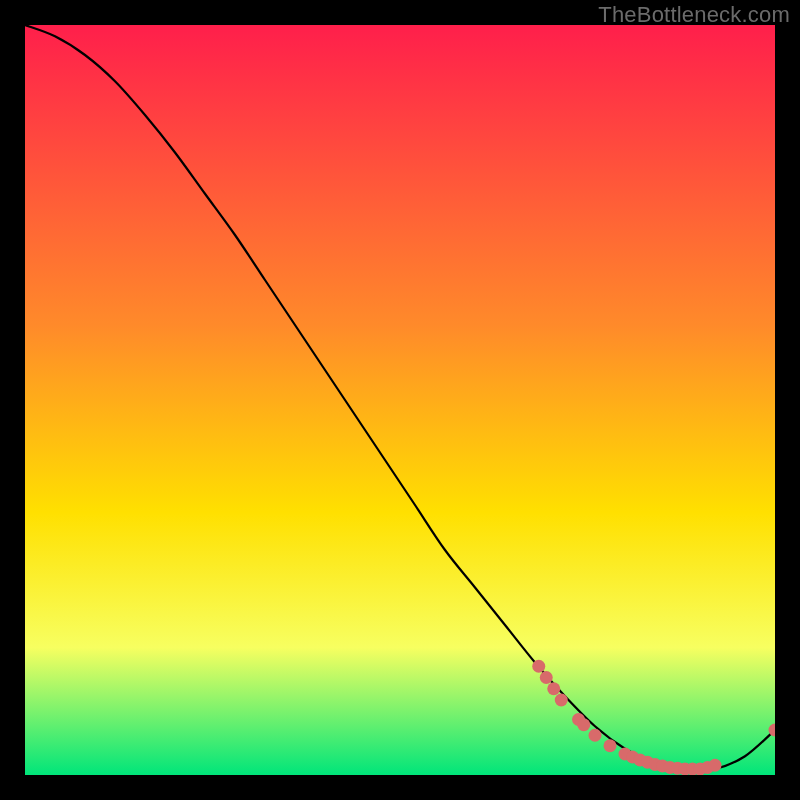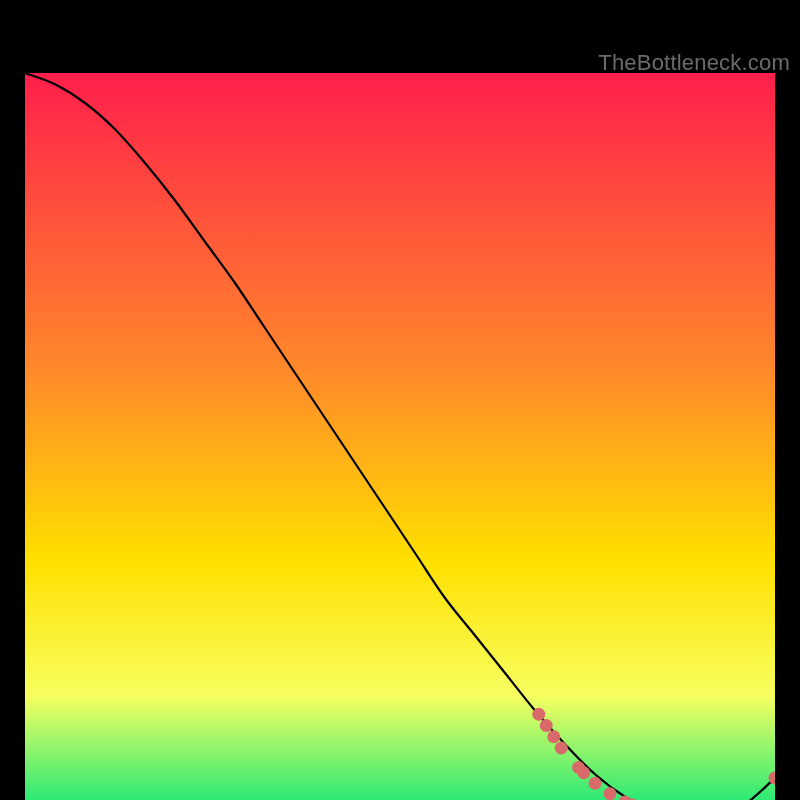--- a/index.html
+++ b/index.html
@@ -9,21 +9,20 @@
     width: 800px;
     height: 800px;
     overflow: hidden;
     font-family: Arial, Helvetica, sans-serif;
   }
   .frame {
     position: relative;
     width: 800px;
     height: 608px;
     background: #000;
-    margin-top: 48px;
   }
   .watermark {
     position: absolute;
     top: 2px;
     right: 10px;
     color: #6b6b6b;
     font-size: 22px;
     font-weight: 500;
     letter-spacing: 0.2px;
     user-select: none;

